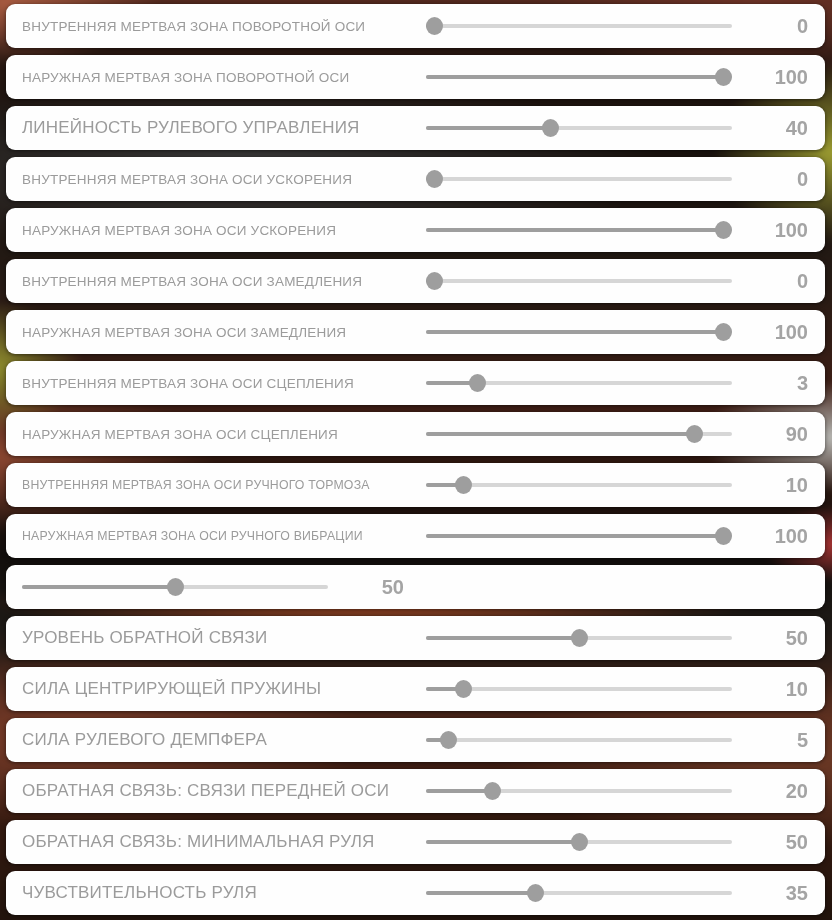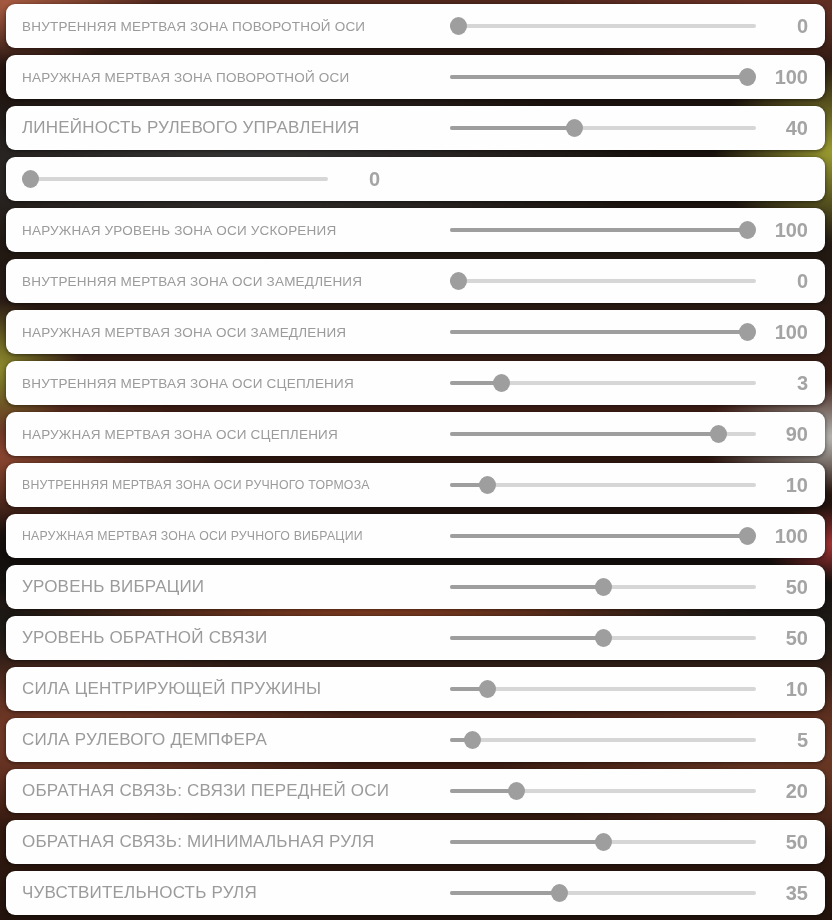--- a/index.html
+++ b/index.html
@@ -32,20 +32,21 @@
     position:absolute;left:0;top:0;width:832px;padding-top:4px;
     display:flex;flex-direction:column;
   }
   .row{
     box-sizing:border-box;
     width:819px;height:44px;margin:0 7px 7px 6px;
     background:#fefefe;border-radius:9px;
     box-shadow:0 1px 4px rgba(0,0,0,0.55);
     display:flex;align-items:center;
     padding:0 17px 0 16px;
+    gap:24px;
   }
   .label{
     flex:1 1 auto;min-width:0;
     color:#9b9b9b;letter-spacing:0.2px;white-space:nowrap;overflow:hidden;
   }
   .label.lg{font-size:17px;}
   .label.sm{font-size:13.5px;}
   .label.xs{font-size:12.3px;}
   .slider{
     flex:0 0 auto;position:relative;width:306px;height:24px;margin-right:4px;
@@ -97,30 +98,31 @@
     <div class="label lg">ЛИНЕЙНОСТЬ РУЛЕВОГО УПРАВЛЕНИЯ</div>
     <div class="slider">
       <div class="track"></div>
       <div class="fill" style="width: 124.1px;"></div>
       <div class="handle" style="left: 115.6px;"></div>
     </div>
     <div class="value">40</div>
   </div>
 
   <div class="row">
+    <div class="label sm">ВНУТРЕННЯЯ МЕРТВАЯ ЗОНА ОСИ УСКОРЕНИЯ</div>
     <div class="slider">
       <div class="track"></div>
       <div class="fill" style="width: 8.5px;"></div>
       <div class="handle" style="left: 0px;"></div>
     </div>
     <div class="value">0</div>
   </div>
 
   <div class="row">
-    <div class="label sm">НАРУЖНАЯ УРОВЕНЬ ЗОНА ОСИ УСКОРЕНИЯ</div>
+    <div class="label sm">НАРУЖНАЯ МЕРТВАЯ ЗОНА ОСИ УСКОРЕНИЯ</div>
     <div class="slider">
       <div class="track"></div>
       <div class="fill" style="width: 297.5px;"></div>
       <div class="handle" style="left: 289px;"></div>
     </div>
     <div class="value">100</div>
   </div>
 
   <div class="row">
     <div class="label sm">ВНУТРЕННЯЯ МЕРТВАЯ ЗОНА ОСИ ЗАМЕДЛЕНИЯ</div>
@@ -176,21 +178,20 @@
     <div class="label xs">НАРУЖНАЯ МЕРТВАЯ ЗОНА ОСИ РУЧНОГО ВИБРАЦИИ</div>
     <div class="slider">
       <div class="track"></div>
       <div class="fill" style="width: 297.5px;"></div>
       <div class="handle" style="left: 289px;"></div>
     </div>
     <div class="value">100</div>
   </div>
 
   <div class="row">
-    <div class="label lg">УРОВЕНЬ ВИБРАЦИИ</div>
     <div class="slider">
       <div class="track"></div>
       <div class="fill" style="width: 153px;"></div>
       <div class="handle" style="left: 144.5px;"></div>
     </div>
     <div class="value">50</div>
   </div>
 
   <div class="row">
     <div class="label lg">УРОВЕНЬ ОБРАТНОЙ СВЯЗИ</div>

